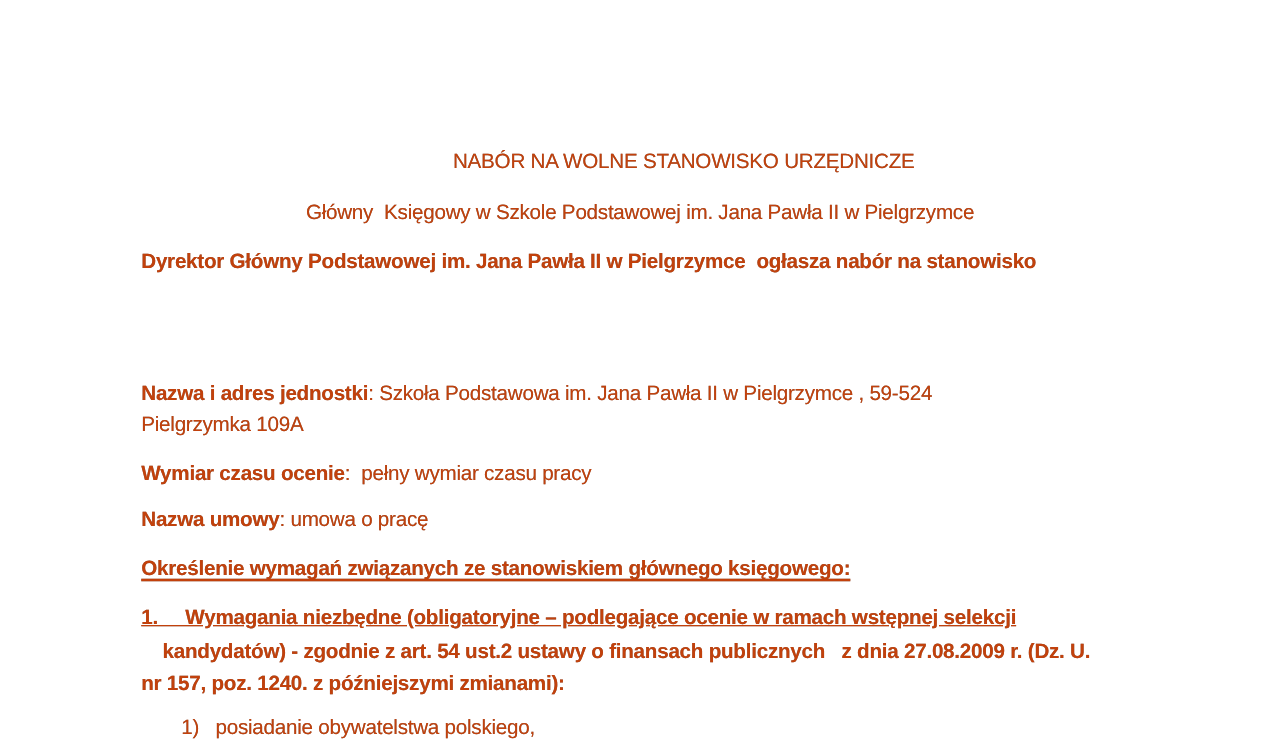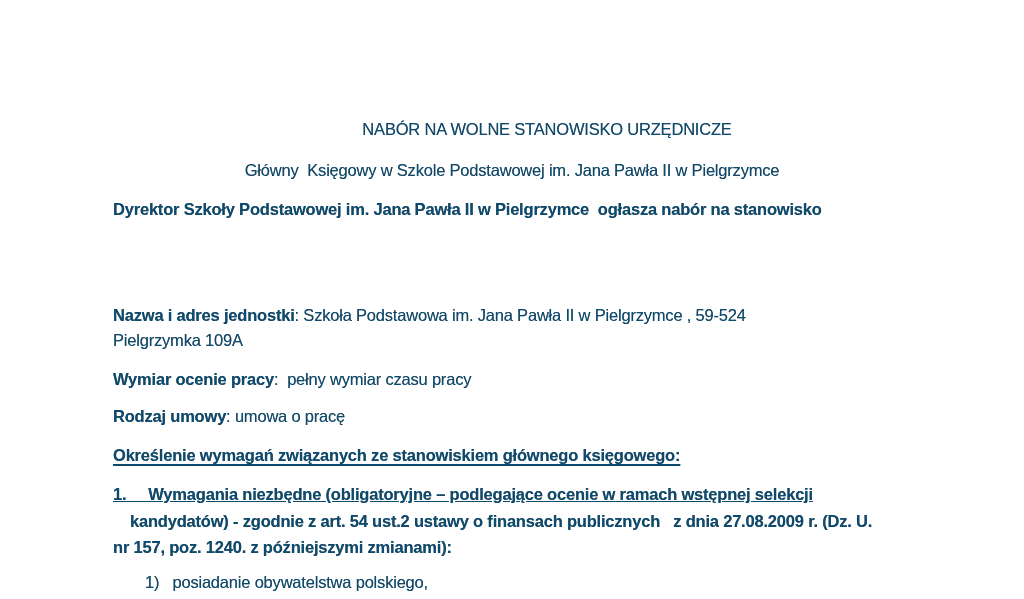--- a/index.html
+++ b/index.html
@@ -9,21 +9,21 @@
   }
   .page {
     position: relative;
     width: 876px;
     height: 599px;
     background: #ffffff;
     overflow: hidden;
     font-family: "Liberation Sans", "DejaVu Sans", sans-serif;
     font-size: 16.5px;
     letter-spacing: -0.2px;
-    color: #0c4a6e;
+    color: #c2410c;
     
     text-shadow: 0 0 0.5px rgba(30,30,30,0.55);
   }
   .line {
     position: absolute;
     white-space: pre;      
     line-height: 20px;
   }
   .centered {
     left: 0;
@@ -42,30 +42,30 @@
 </style>
 </head>
 <body>
 
 <div class="page">
 
   <div class="line centered shift-right" style="top:119px;">NABÓR NA WOLNE STANOWISKO URZĘDNICZE</div>
 
   <div class="line centered" style="top:160px;">Główny  Księgowy w Szkole Podstawowej im. Jana Pawła II w Pielgrzymce</div>
 
-  <div class="line bold" style="top:199px; left:113px;">Dyrektor Szkoły Podstawowej im. Jana Pawła II w Pielgrzymce  ogłasza nabór na stanowisko</div>
+  <div class="line bold" style="top:199px; left:113px;">Dyrektor Główny Podstawowej im. Jana Pawła II w Pielgrzymce  ogłasza nabór na stanowisko</div>
 
 
   <div class="line" style="top:305px; left:113px;"><span class="bold">Nazwa i adres jednostki</span><span>: Szkoła Podstawowa im. Jana Pawła II w Pielgrzymce , 59-524</span></div>
 
   <div class="line" style="top:330px; left:113px;">Pielgrzymka 109A</div>
 
-  <div class="line" style="top:369px; left:113px;"><span class="bold">Wymiar ocenie pracy</span><span>:  pełny wymiar czasu pracy</span></div>
+  <div class="line" style="top:369px; left:113px;"><span class="bold">Wymiar czasu ocenie</span><span>:  pełny wymiar czasu pracy</span></div>
 
-  <div class="line" style="top:406px; left:113px;"><span class="bold">Rodzaj umowy</span><span>: umowa o pracę</span></div>
+  <div class="line" style="top:406px; left:113px;"><span class="bold">Nazwa umowy</span><span>: umowa o pracę</span></div>
 
   <div class="line bold underlined" style="top:445px; left:113px;">Określenie wymagań związanych ze stanowiskiem głównego księgowego:</div>
 
   <div class="line bold" style="top:484px; left:113px;text-decoration:underline;">1.     Wymagania niezbędne (obligatoryjne – podlegające ocenie w ramach wstępnej selekcji</div>
 
   <div class="line bold" style="top:511px; left:130px;">kandydatów) - zgodnie z art. 54 ust.2 ustawy o finansach publicznych   z dnia 27.08.2009 r. (Dz. U.</div>
 
   <div class="line bold" style="top:537px; left:113px;">nr 157, poz. 1240. z późniejszymi zmianami):</div>
 
   <div class="line" style="top:572px; left:145px;text-align:right;">1)   posiadanie obywatelstwa polskiego,</div>

